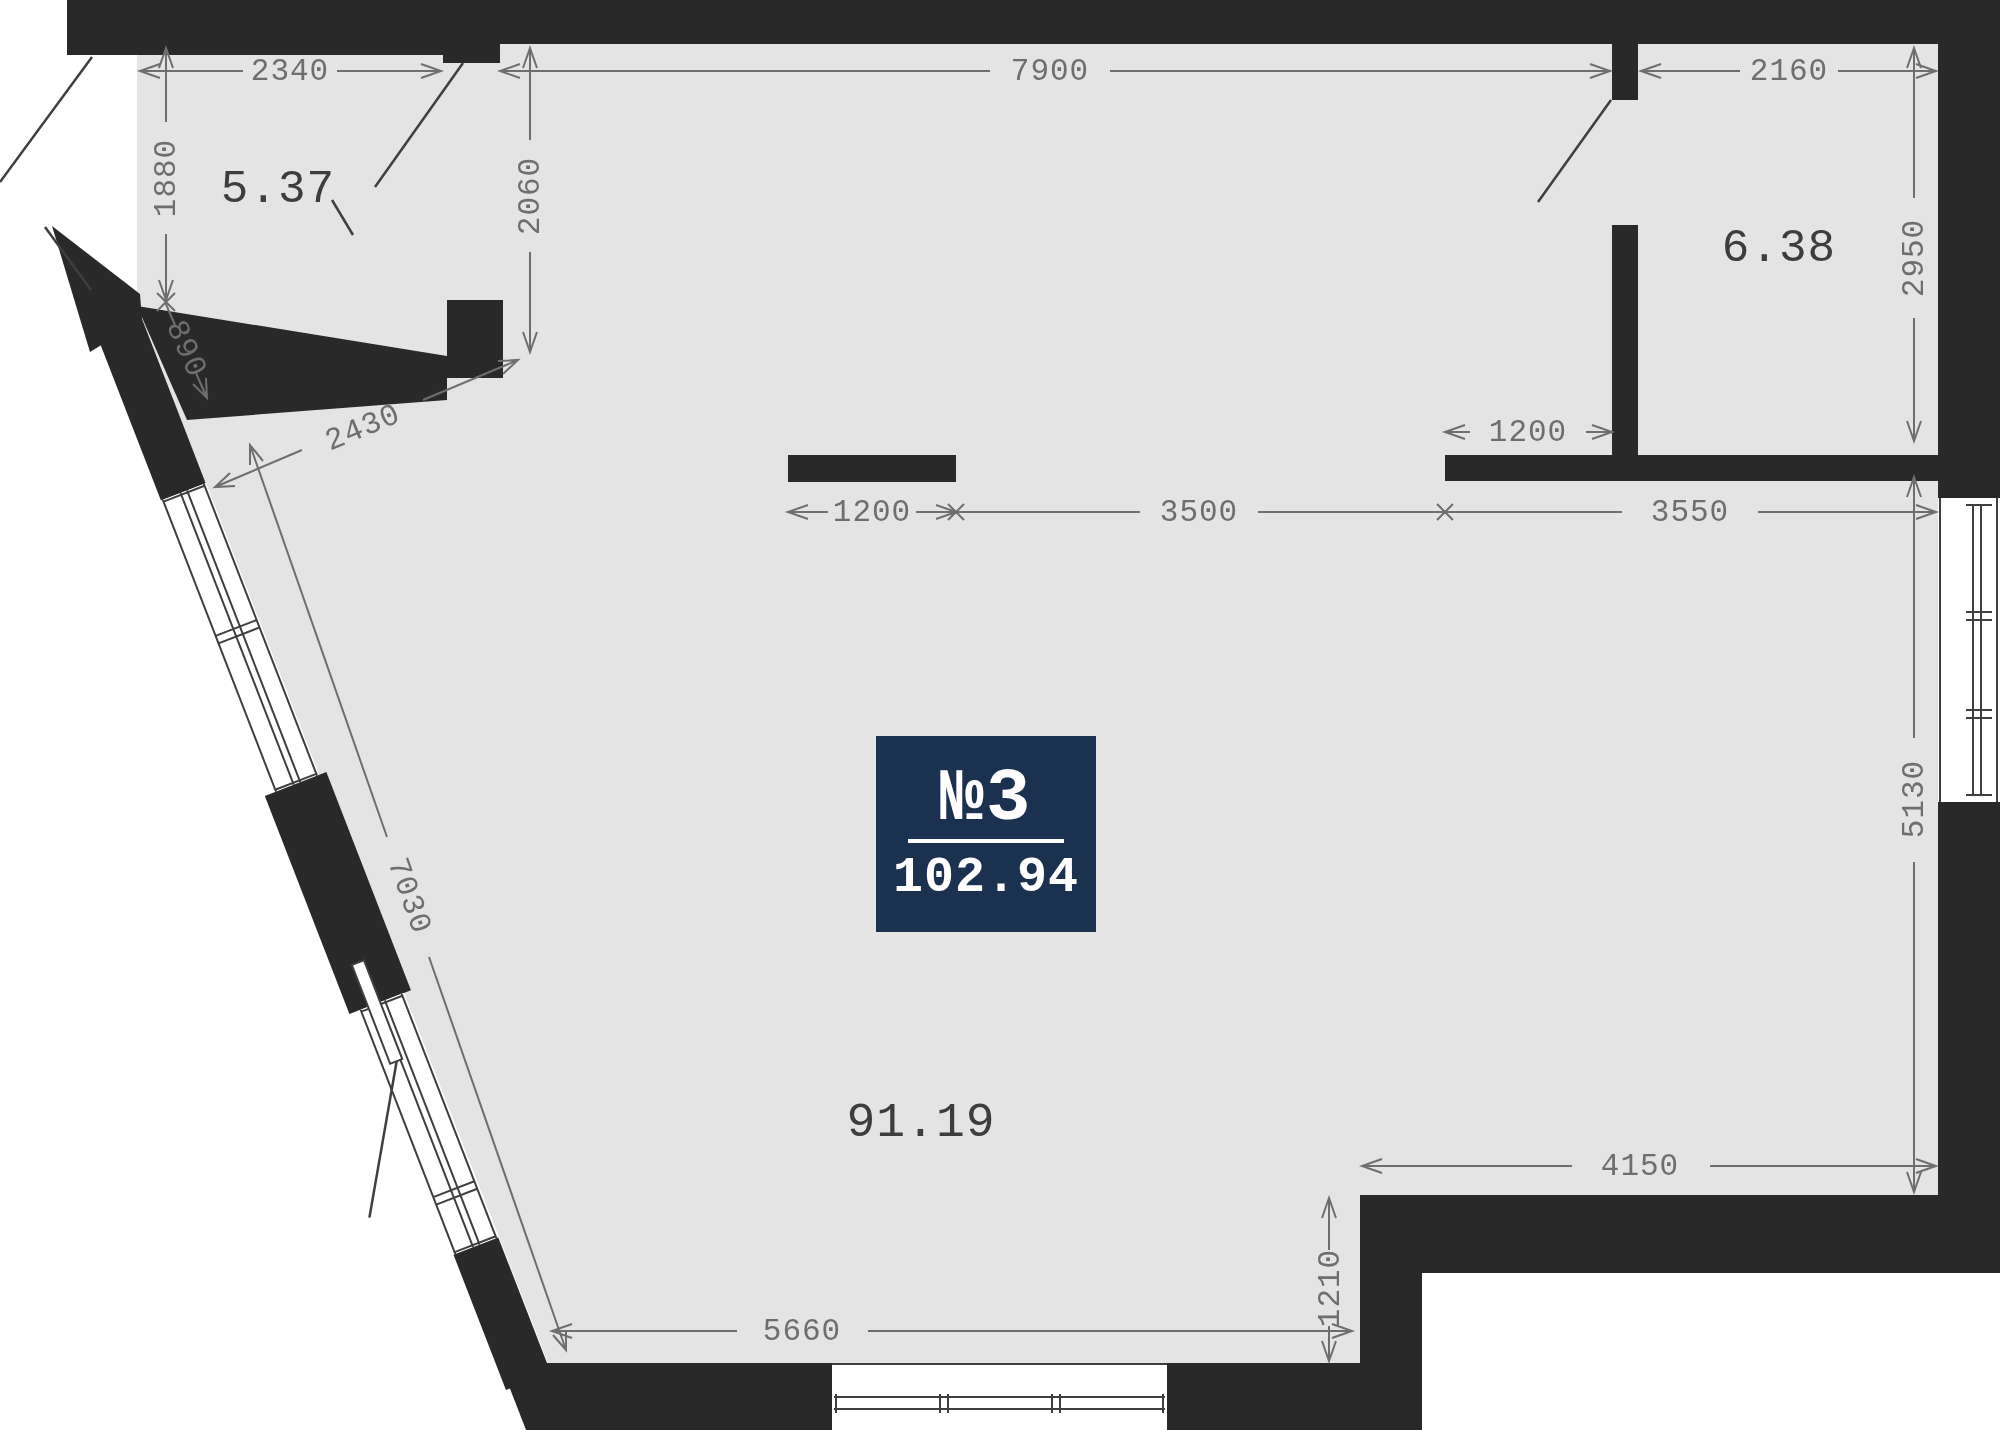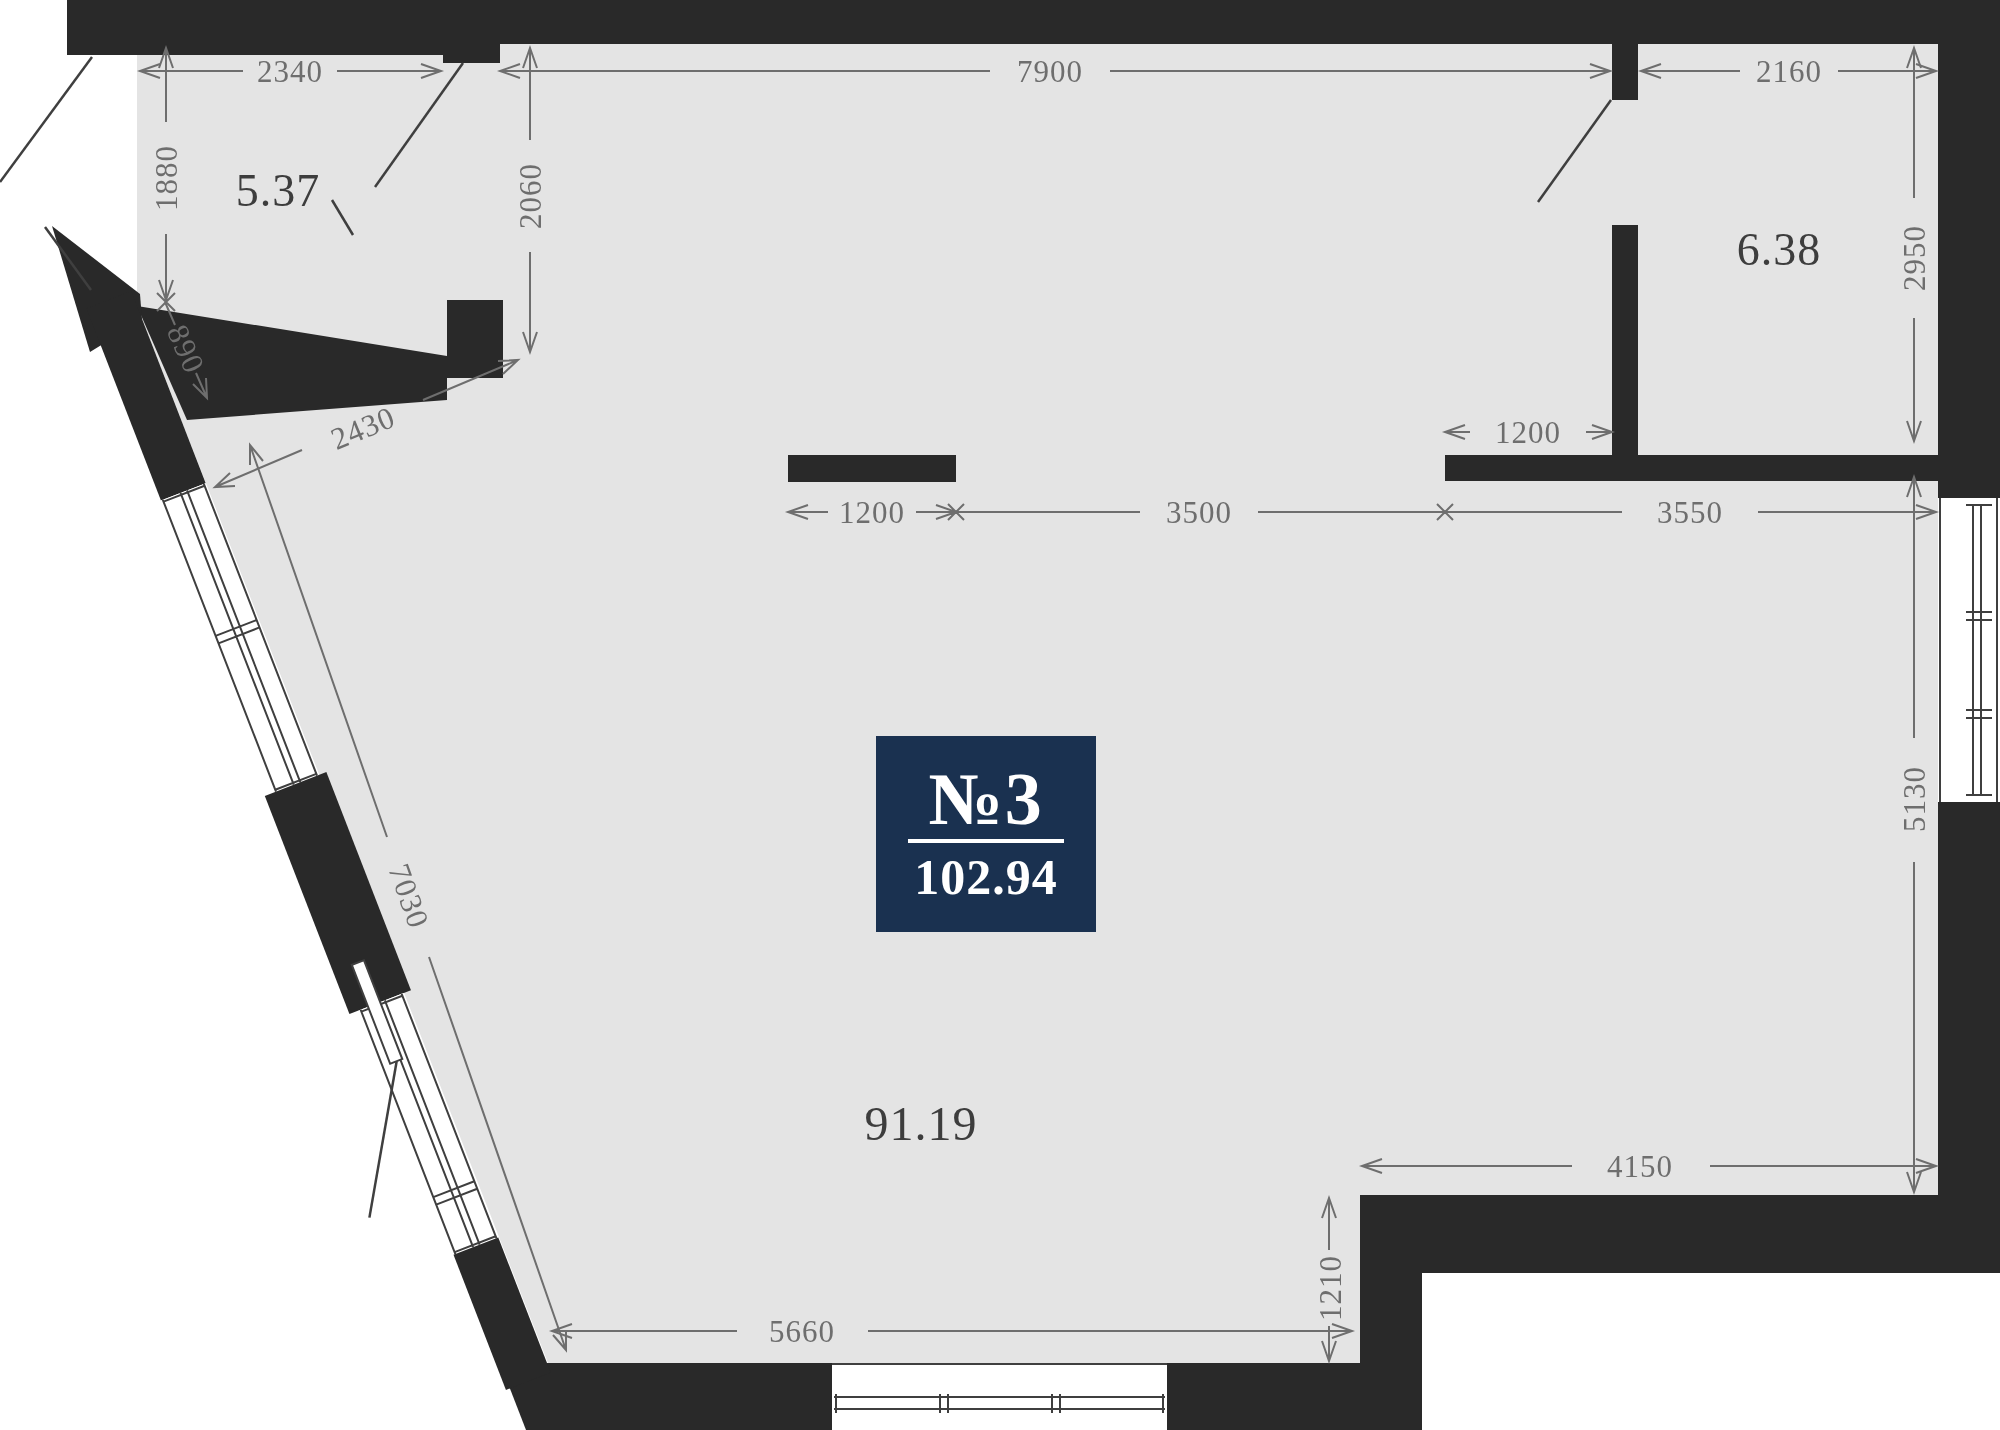--- a/index.html
+++ b/index.html
@@ -1,17 +1,17 @@
 <!DOCTYPE html>
 <html style="--background: #ffffff; --wall: #292929; --floor: #e4e4e4; --dim: #6e6e6e; --area_label: #3d3d3d; --frame: #3f3f3f; --badge_bg: #1a3150; --badge_text: #ffffff;"><head>
 <meta charset="utf-8">
 <style>
   html,body{margin:0;padding:0;background:#ffffff;}
   .stage{width:2000px;height:1430px;position:relative;background:var(--background,#fff);
-         font-family:Liberation Serif, serif;}
+         font-family:Liberation Mono, monospace;}
   svg{display:block;}
   .wall{fill:var(--wall,#292929);stroke:none;}
   .floor{fill:var(--floor,#e4e4e4);stroke:none;}
   .win{fill:#ffffff;stroke:none;}
   .win-line{stroke:var(--frame,#3f3f3f);stroke-width:2;fill:none;}
   .door{stroke:var(--frame,#3f3f3f);stroke-width:2.5;fill:none;}
   .leaf{fill:#ffffff;stroke:var(--frame,#3f3f3f);stroke-width:2;}
   .dim-line{stroke:var(--dim,#6e6e6e);stroke-width:2;fill:none;}
   .dim-text{fill:var(--dim,#6e6e6e);font-size:31px;letter-spacing:1px;
             text-anchor:middle;dominant-baseline:central;}

